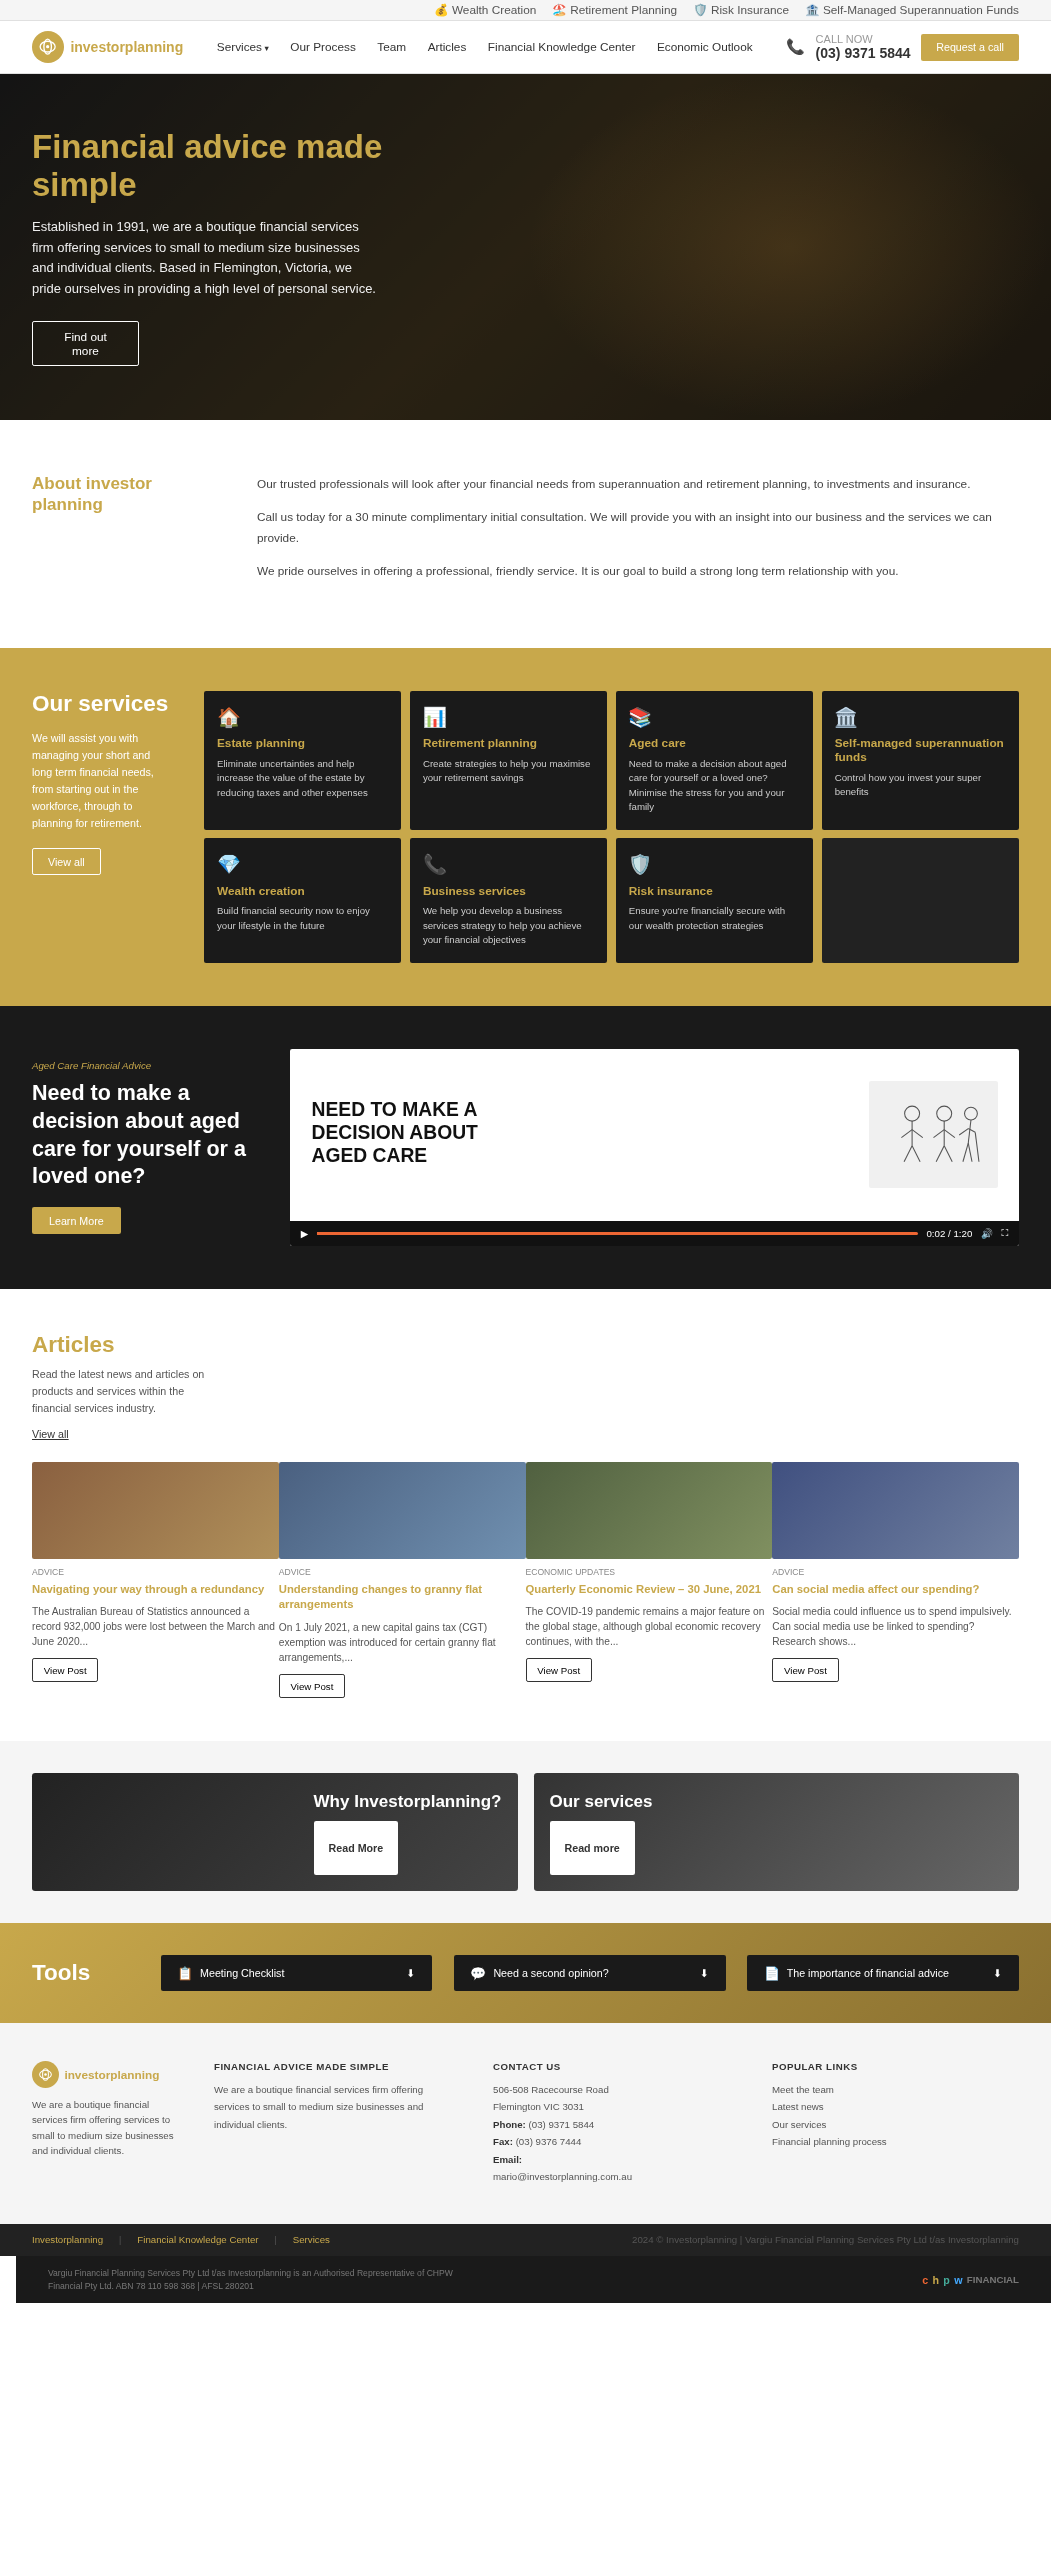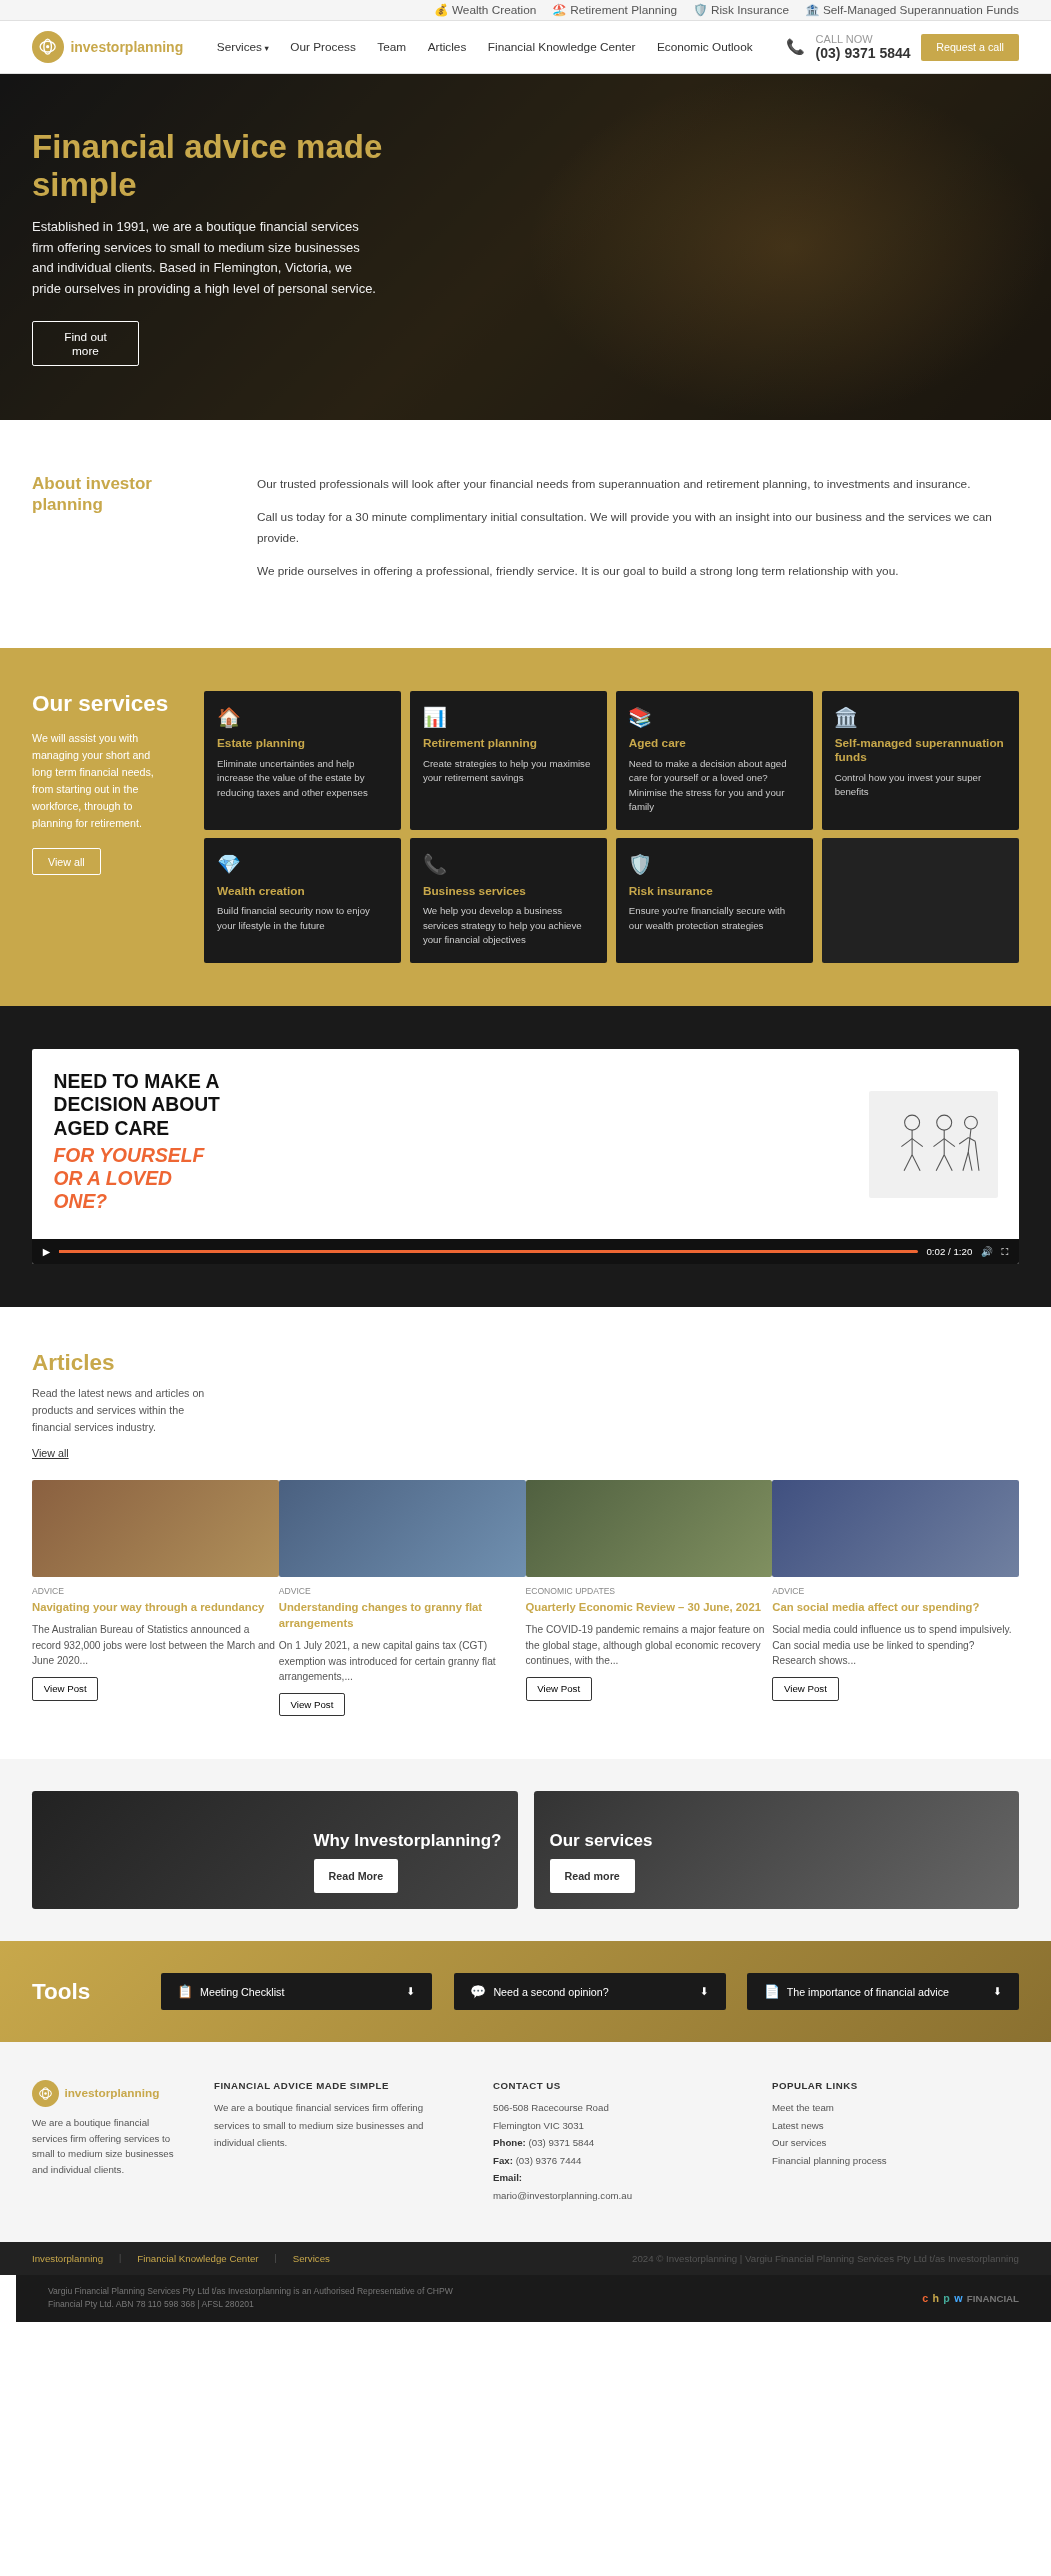--- a/index.html
+++ b/index.html
@@ -239,21 +239,21 @@
     }
     .cta-card-medium {
       background: linear-gradient(135deg, #333 0%, #666 100%);
     }
     .cta-card-content { }
     .cta-card h3 { font-size: 17px; color: #fff; font-weight: bold; margin-bottom: 8.6px; }
     .btn-cta {
       background: #fff;
       color: #333;
       border: none;
-      padding: 11px 15px;
+      padding: 21px 15px;
       font-size: 10.7px;
       cursor: pointer;
       border-radius: 2.1px;
       font-weight: bold;
     }
 
     
     .tools-section {
       background: linear-gradient(135deg, #c8a84b 0%, #8a7030 100%);
       padding: 32px 32px;
@@ -461,33 +461,33 @@
       <div class="service-icon">🛡️</div>
       <h3>Risk insurance</h3>
       <p>Ensure you're financially secure with our wealth protection strategies</p>
     </div>
 
     <div class="service-card" style="background:#222;"></div>
   </div>
 </section>
 
 <section class="aged-care-section">
+  <div class="aged-care-left">
+    <div class="aged-care-tag">Aged Care Financial Advice</div>
+    <h2>Need to make a decision about aged care for yourself or a loved one?</h2>
+    <button class="btn-learn">Learn More</button>
+  </div>
   <div class="aged-care-right">
     <div class="video-frame">
       <div class="video-content">
         <div class="video-text">
           <h3>
             <span>NEED TO MAKE A</span><br>
             <span>DECISION ABOUT</span><br>
             <span>AGED CARE</span>
-          </h3>
-          <h3 class="highlight">
-            <span>FOR YOURSELF</span><br>
-            <span>OR A LOVED</span><br>
-            <span>ONE?</span>
           </h3>
         </div>
         <div class="video-illustration">
 
           <svg width="107" height="86" viewBox="0 0 200 160">
 
             <circle cx="60" cy="40" r="14" fill="none" stroke="#555" stroke-width="2"></circle>
             <line x1="60" y1="54" x2="60" y2="100" stroke="#555" stroke-width="2"></line>
             <line x1="60" y1="70" x2="40" y2="85" stroke="#555" stroke-width="2"></line>
             <line x1="60" y1="70" x2="80" y2="85" stroke="#555" stroke-width="2"></line>

